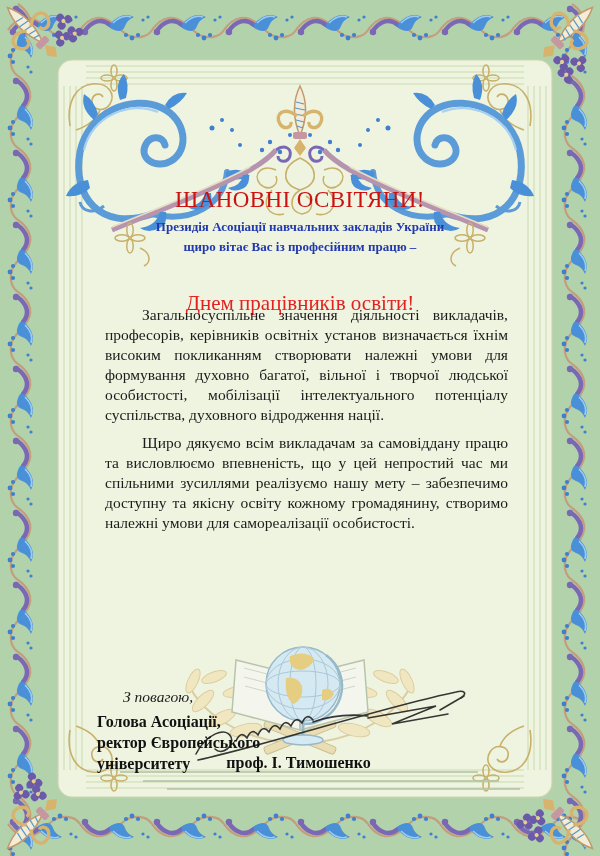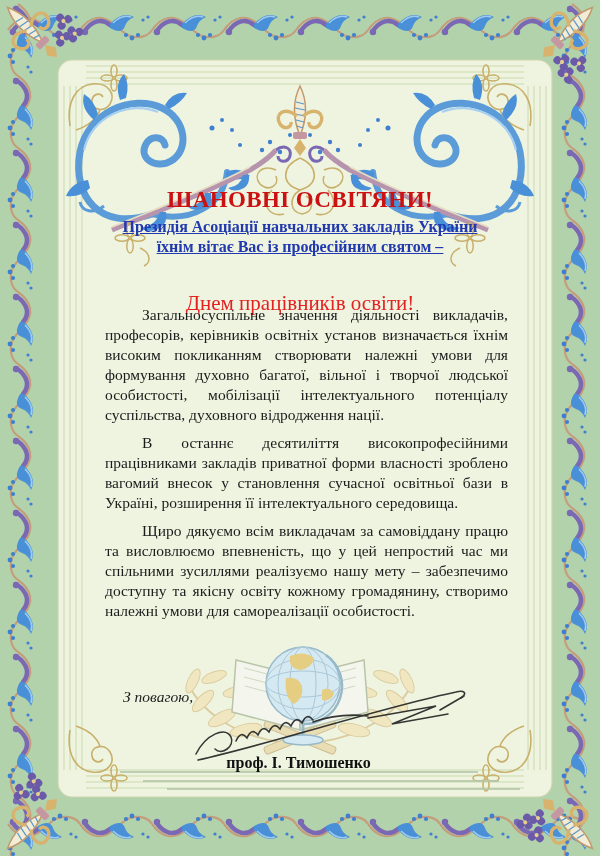--- a/index.html
+++ b/index.html
@@ -1,21 +1,21 @@
 <!DOCTYPE html>
 <html><head>
 <meta charset="utf-8">
 <style>
   html,body{margin:0;padding:0;}
   body{width:600px;height:856px;overflow:hidden;font-family:"Liberation Serif","DejaVu Serif",serif;}
   .page{position:relative;width:600px;height:856px;background:#b2d2ac;}
   .bg-art{position:absolute;left:0;top:0;width:600px;height:856px;}
   .txt{position:absolute;line-height:1.25;}
-  .title{left:0;top:186px;width:600px;text-align:center;font-size:23px;font-weight:bold;color:#cb1111;letter-spacing:.4px;}
-  .salutation{left:40px;top:217px;width:520px;text-align:center;font-size:16px;font-weight:bold;color:#2138ae;line-height:20px;text-decoration:underline;}
+  .title{left:0;top:186px;width:600px;text-align:center;font-size:23px;font-weight:normal;color:#cb1111;letter-spacing:.4px;}
+  .salutation{left:40px;top:217px;width:520px;text-align:center;font-size:13px;font-weight:bold;color:#2138ae;line-height:20px;}
   .holiday{left:0;top:290px;width:600px;text-align:center;font-size:21px;color:#e32121;}
   .bodytext{left:97px;top:297px;width:419px;font-size:15.5px;line-height:20px;color:#1c1c1c;text-align:justify;}
   .bodytext p{margin:8px;text-indent:37px;}
   .closing{left:123px;top:687px;font-size:15.5px;color:#1c1c1c;font-style:italic;}
   .sig-left{left:97px;top:711px;font-size:16px;font-weight:bold;color:#111;line-height:21px;}
   .sig-name{left:97px;top:753px;width:403px;text-align:center;font-size:16px;font-weight:bold;color:#111;}
 </style>
 </head>
 <body>
 
@@ -266,29 +266,33 @@
     <path d="M313,722 C330,716 350,714 368,716"></path>
     <path d="M368,718 L436,706 L392,724 L448,714 M440,710 L464,696"></path>
     <path d="M198,760 C270,744 380,708 456,692 C464,690 468,693 461,698"></path>
   </g>
 </svg>
 
 <div class="txt title">ШАНОВНІ ОСВІТЯНИ!</div>
 
 <div class="txt salutation">
   <div>Президія Асоціації навчальних закладів України</div>
-  <div>їхнім вітає Вас із професійним святом –</div>
+  <div>щиро вітає Вас із професійним працю –</div>
 </div>
 
 <div class="txt holiday">Днем працівників освіти!</div>
 
 <div class="txt bodytext">
   <p>Загальносуспільне значення діяльності викладачів, професорів, керівників освітніх установ визначається їхнім високим покликанням створювати належні умови для формування духовно багатої, вільної і творчої людської особистості, мобілізації інтелектуального потенціалу суспільства, духовного відродження нації.</p>
-  <p>В останнє десятиліття високопрофесійними працівниками закладів приватної форми власності зроблено вагомий внесок у становлення сучасної освітньої бази в Україні, розширення її інтелектуального середовища.</p>
   <p>Щиро дякуємо всім викладачам за самовіддану працю та висловлюємо впевненість, що у цей непростий час ми спільними зусиллями реалізуємо нашу мету – забезпечимо доступну та якісну освіту кожному громадянину, створимо належні умови для самореалізації особистості.</p>
 </div>
 
 <div class="txt closing">З повагою,</div>
 
+<div class="txt sig-left">
+  <div>Голова Асоціації,</div>
+  <div>ректор Європейського</div>
+  <div>університету</div>
+</div>
 
 <div class="txt sig-name">проф. І. Тимошенко</div>
 
 </div>
 
 </body></html>

